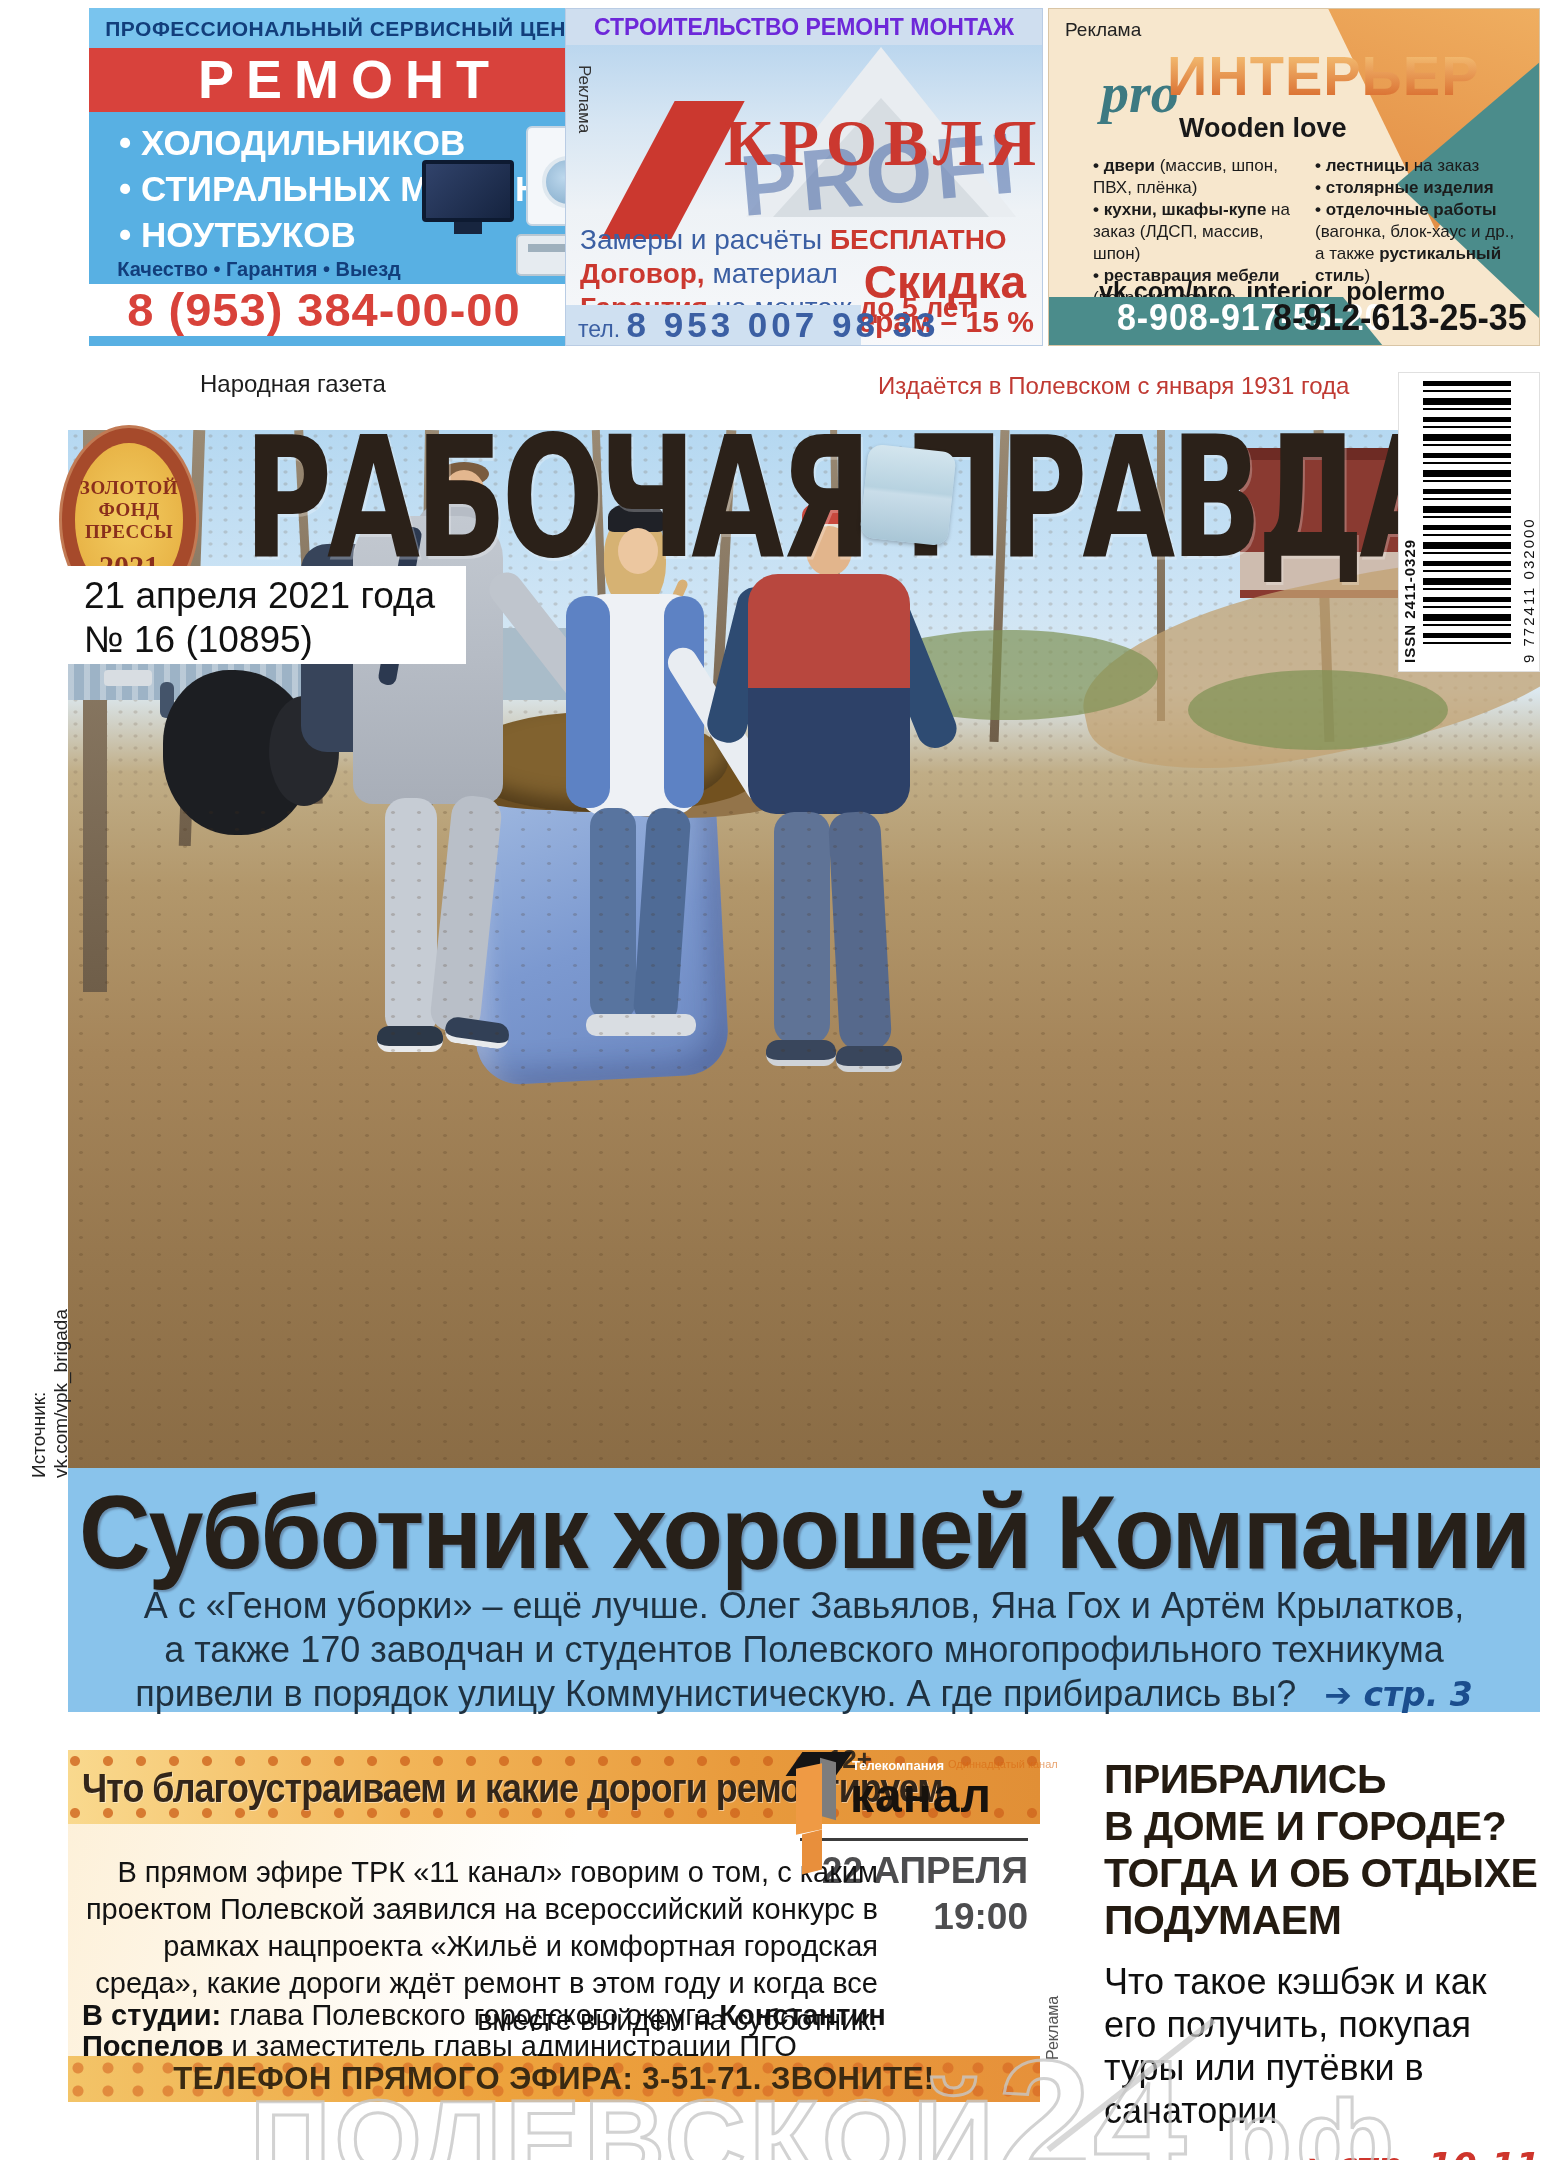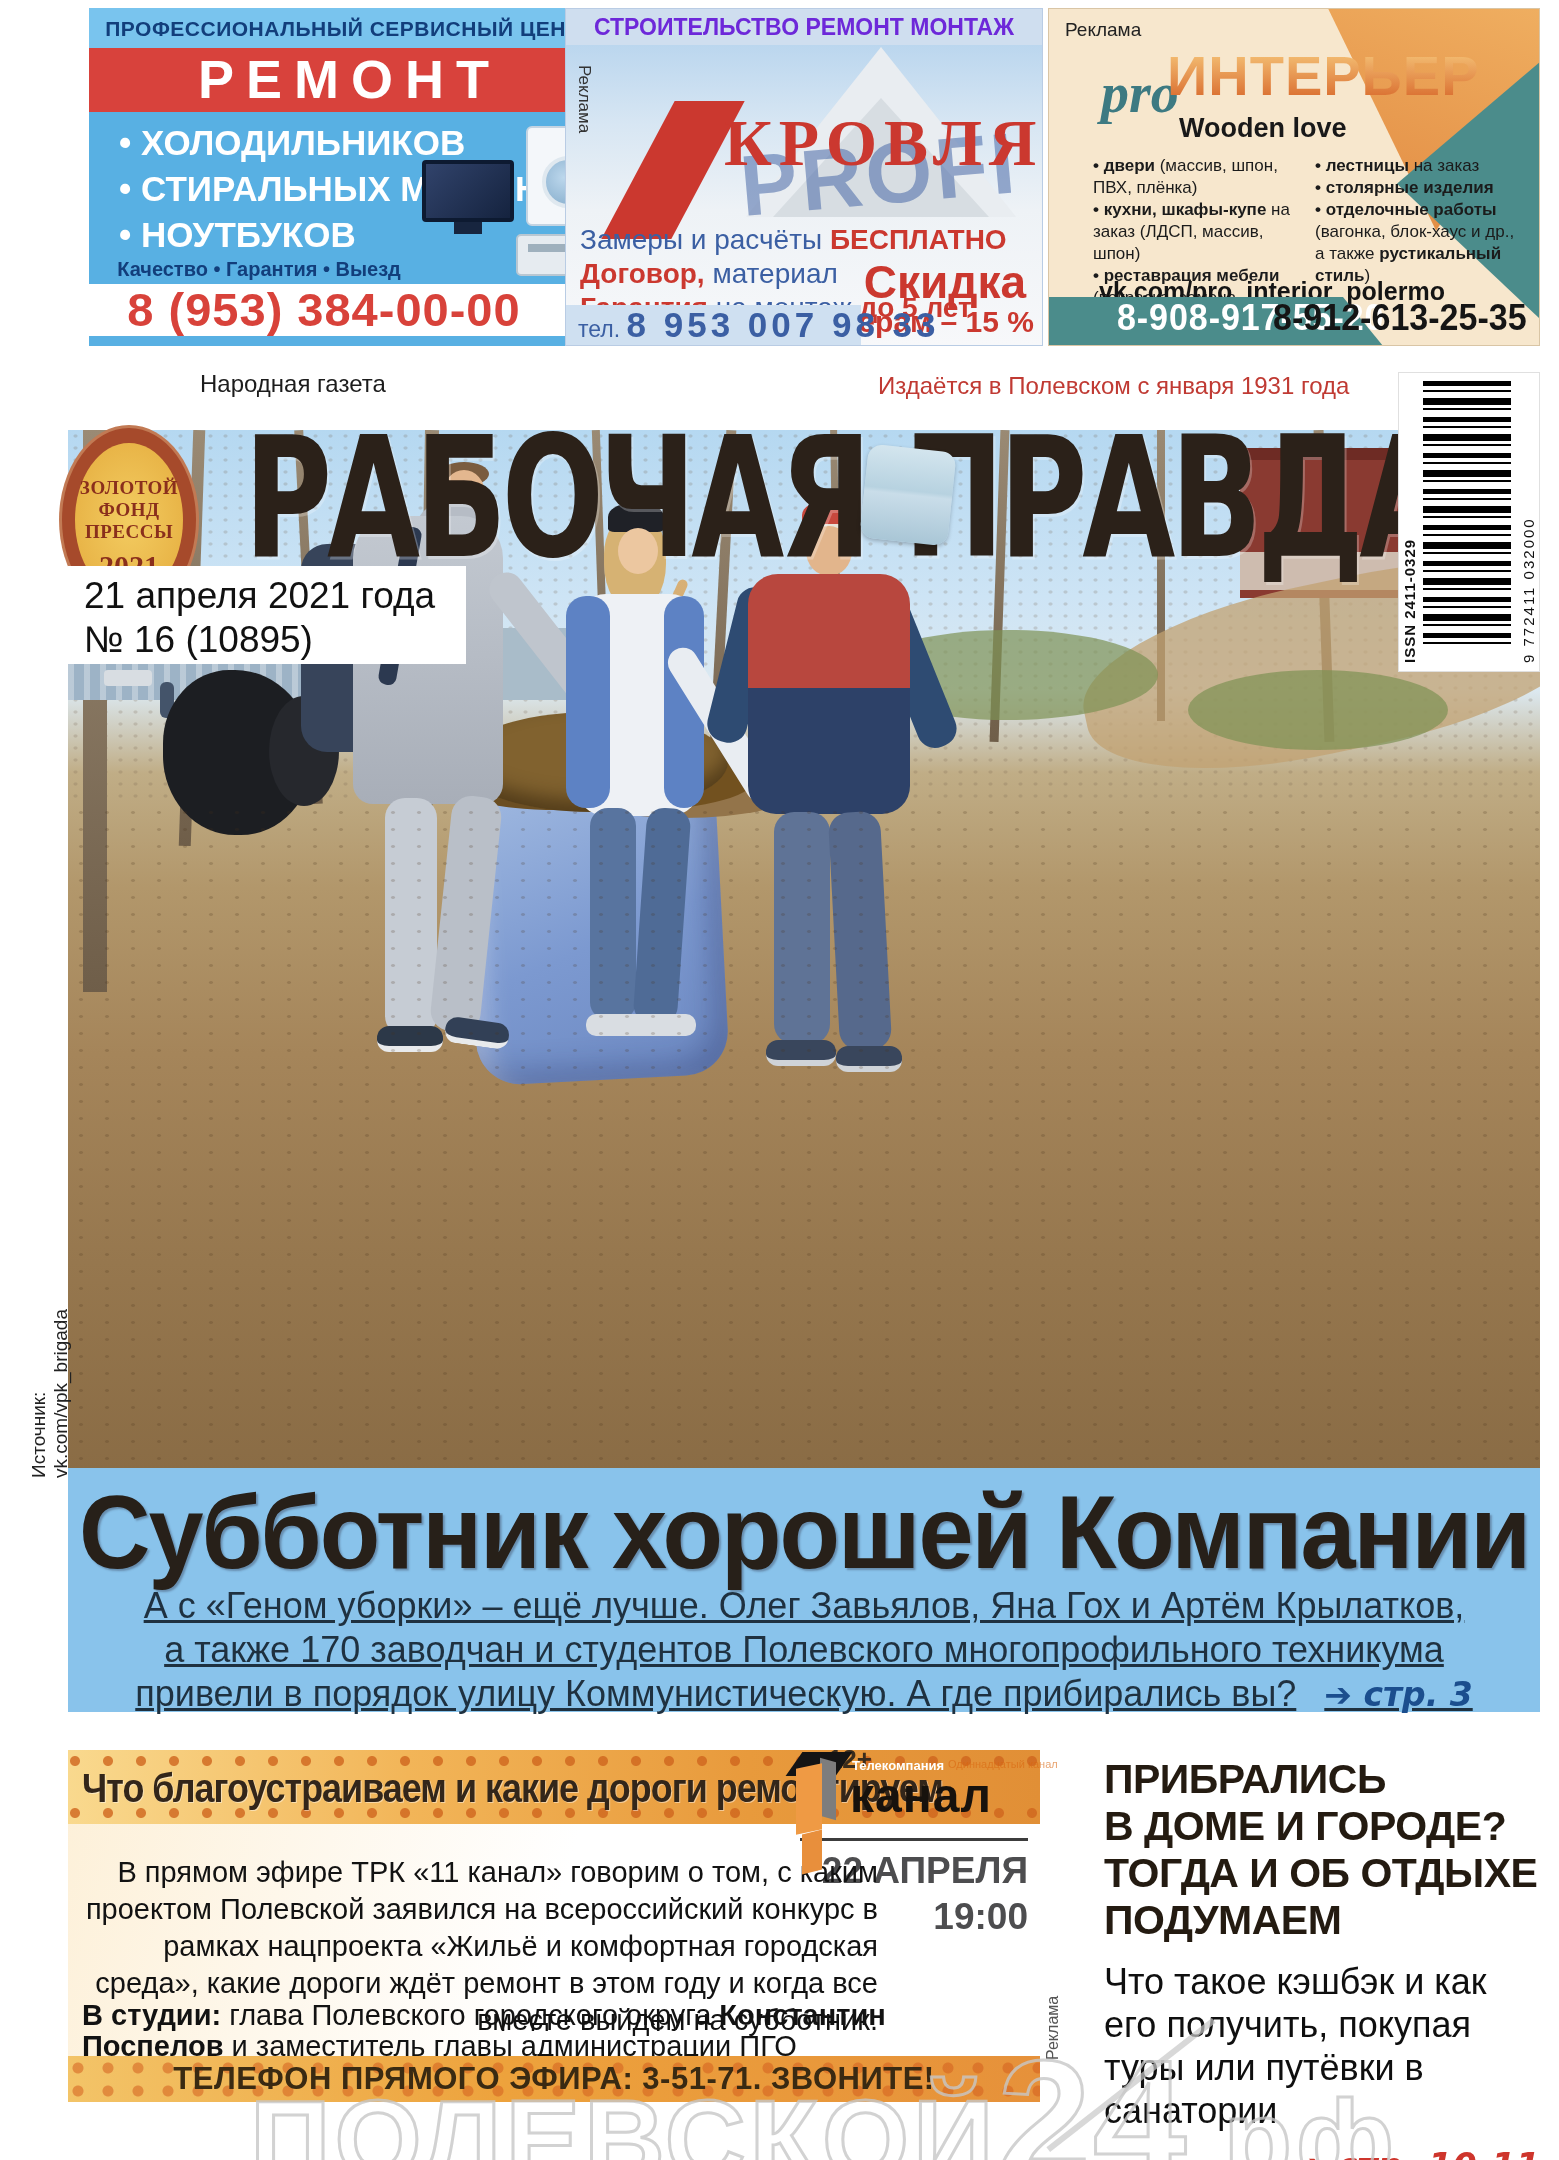--- a/index.html
+++ b/index.html
@@ -161,21 +161,21 @@
   .pr-leg1 { left:66px; top:312px; width:56px; height:232px; background:#5f7396; border-radius:20px; }
   .pr-leg2 { left:126px; top:312px; width:52px; height:238px; background:#56698c; border-radius:20px; transform:rotate(-3deg); }
   .pr-sh1 { left:58px; top:540px; width:70px; height:26px; background:#39465c; border-radius:12px; border-bottom:6px solid #cfd3d8; }
   .pr-sh2 { left:128px; top:546px; width:66px; height:26px; background:#39465c; border-radius:12px; border-bottom:6px solid #cfd3d8; }
   .credit { left:28px; top:1238px; height:240px; font-size:19px; color:#222; z-index:4; }
 
   
   .lead-band { left:68px; top:1468px; width:1472px; height:244px; background:#89c3eb; z-index:3; }
   .lead-head { left:0; top:4px; width:100%; text-align:center; font-size:99px; font-weight:bold; letter-spacing:-2px;
     color:#272019; transform:scaleY(1.05); transform-origin:top; text-shadow:2px 2px 2px rgba(40,40,60,.35); white-space:nowrap; }
-  .lead-deck { left:0; top:116px; width:100%; text-align:center; font-size:36px; line-height:44px; color:#1f3140;text-decoration:underline; }
+  .lead-deck { left:0; top:116px; width:100%; text-align:center; font-size:36px; line-height:44px; color:#1f3140; }
   .lead-ref { font-family:"DejaVu Sans", sans-serif; color:#1b4e8e; font-weight:bold; font-style:italic; font-size:33px; margin-left:28px; }
 
   
   .tv { left:68px; top:1750px; width:972px; height:352px; background:linear-gradient(105deg,#fdf0d8 0%,#fff 50%); z-index:2; }
   .tv-band { left:0; top:0; width:100%; height:74px; overflow:visible;
     background:linear-gradient(90deg,#f9d98e 0%,#f2b558 35%,#e89a3c 70%,#e18f36 100%); }
   .dots { position:absolute; left:0; width:100%; height:14px;
     background-image:radial-gradient(circle 5px at 7px 7px, rgba(207,101,29,.8) 0 4.5px, transparent 5.5px);
     background-size:33px 14px; background-repeat:repeat-x; }
   .tv-title { left:14px; top:16px; font-size:37px; font-weight:800; color:#33261a; letter-spacing:-1px; white-space:nowrap;

